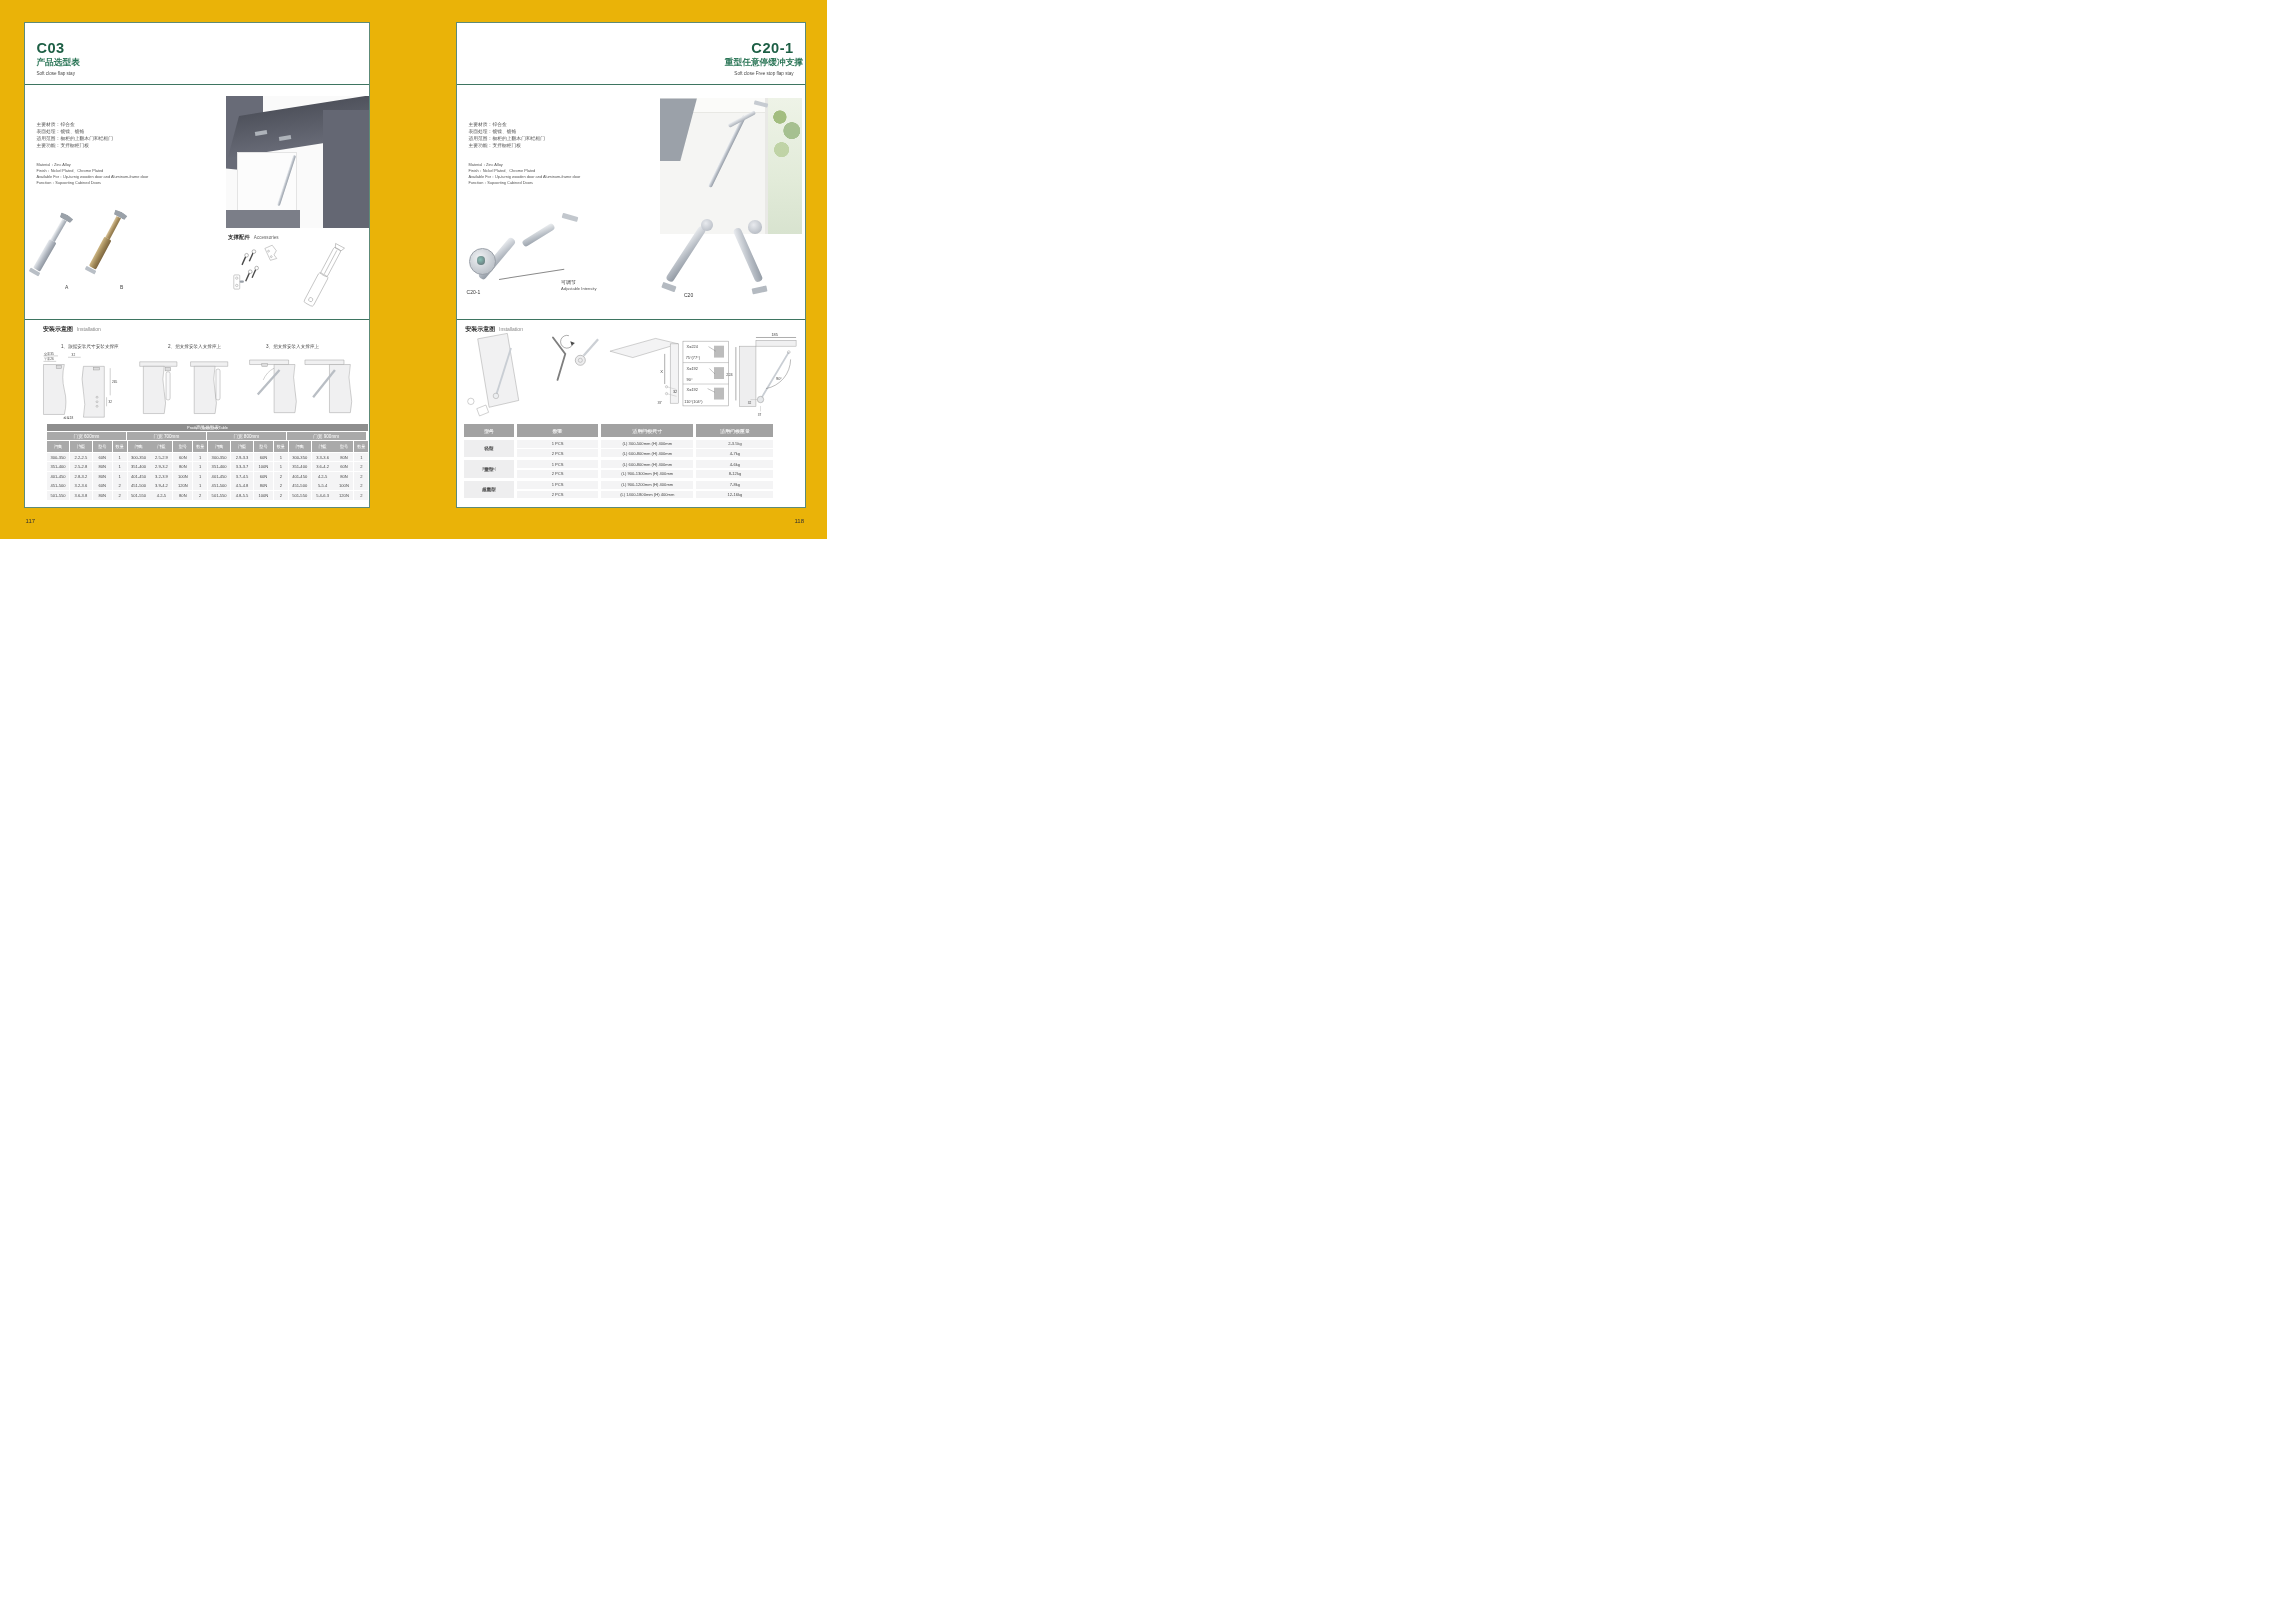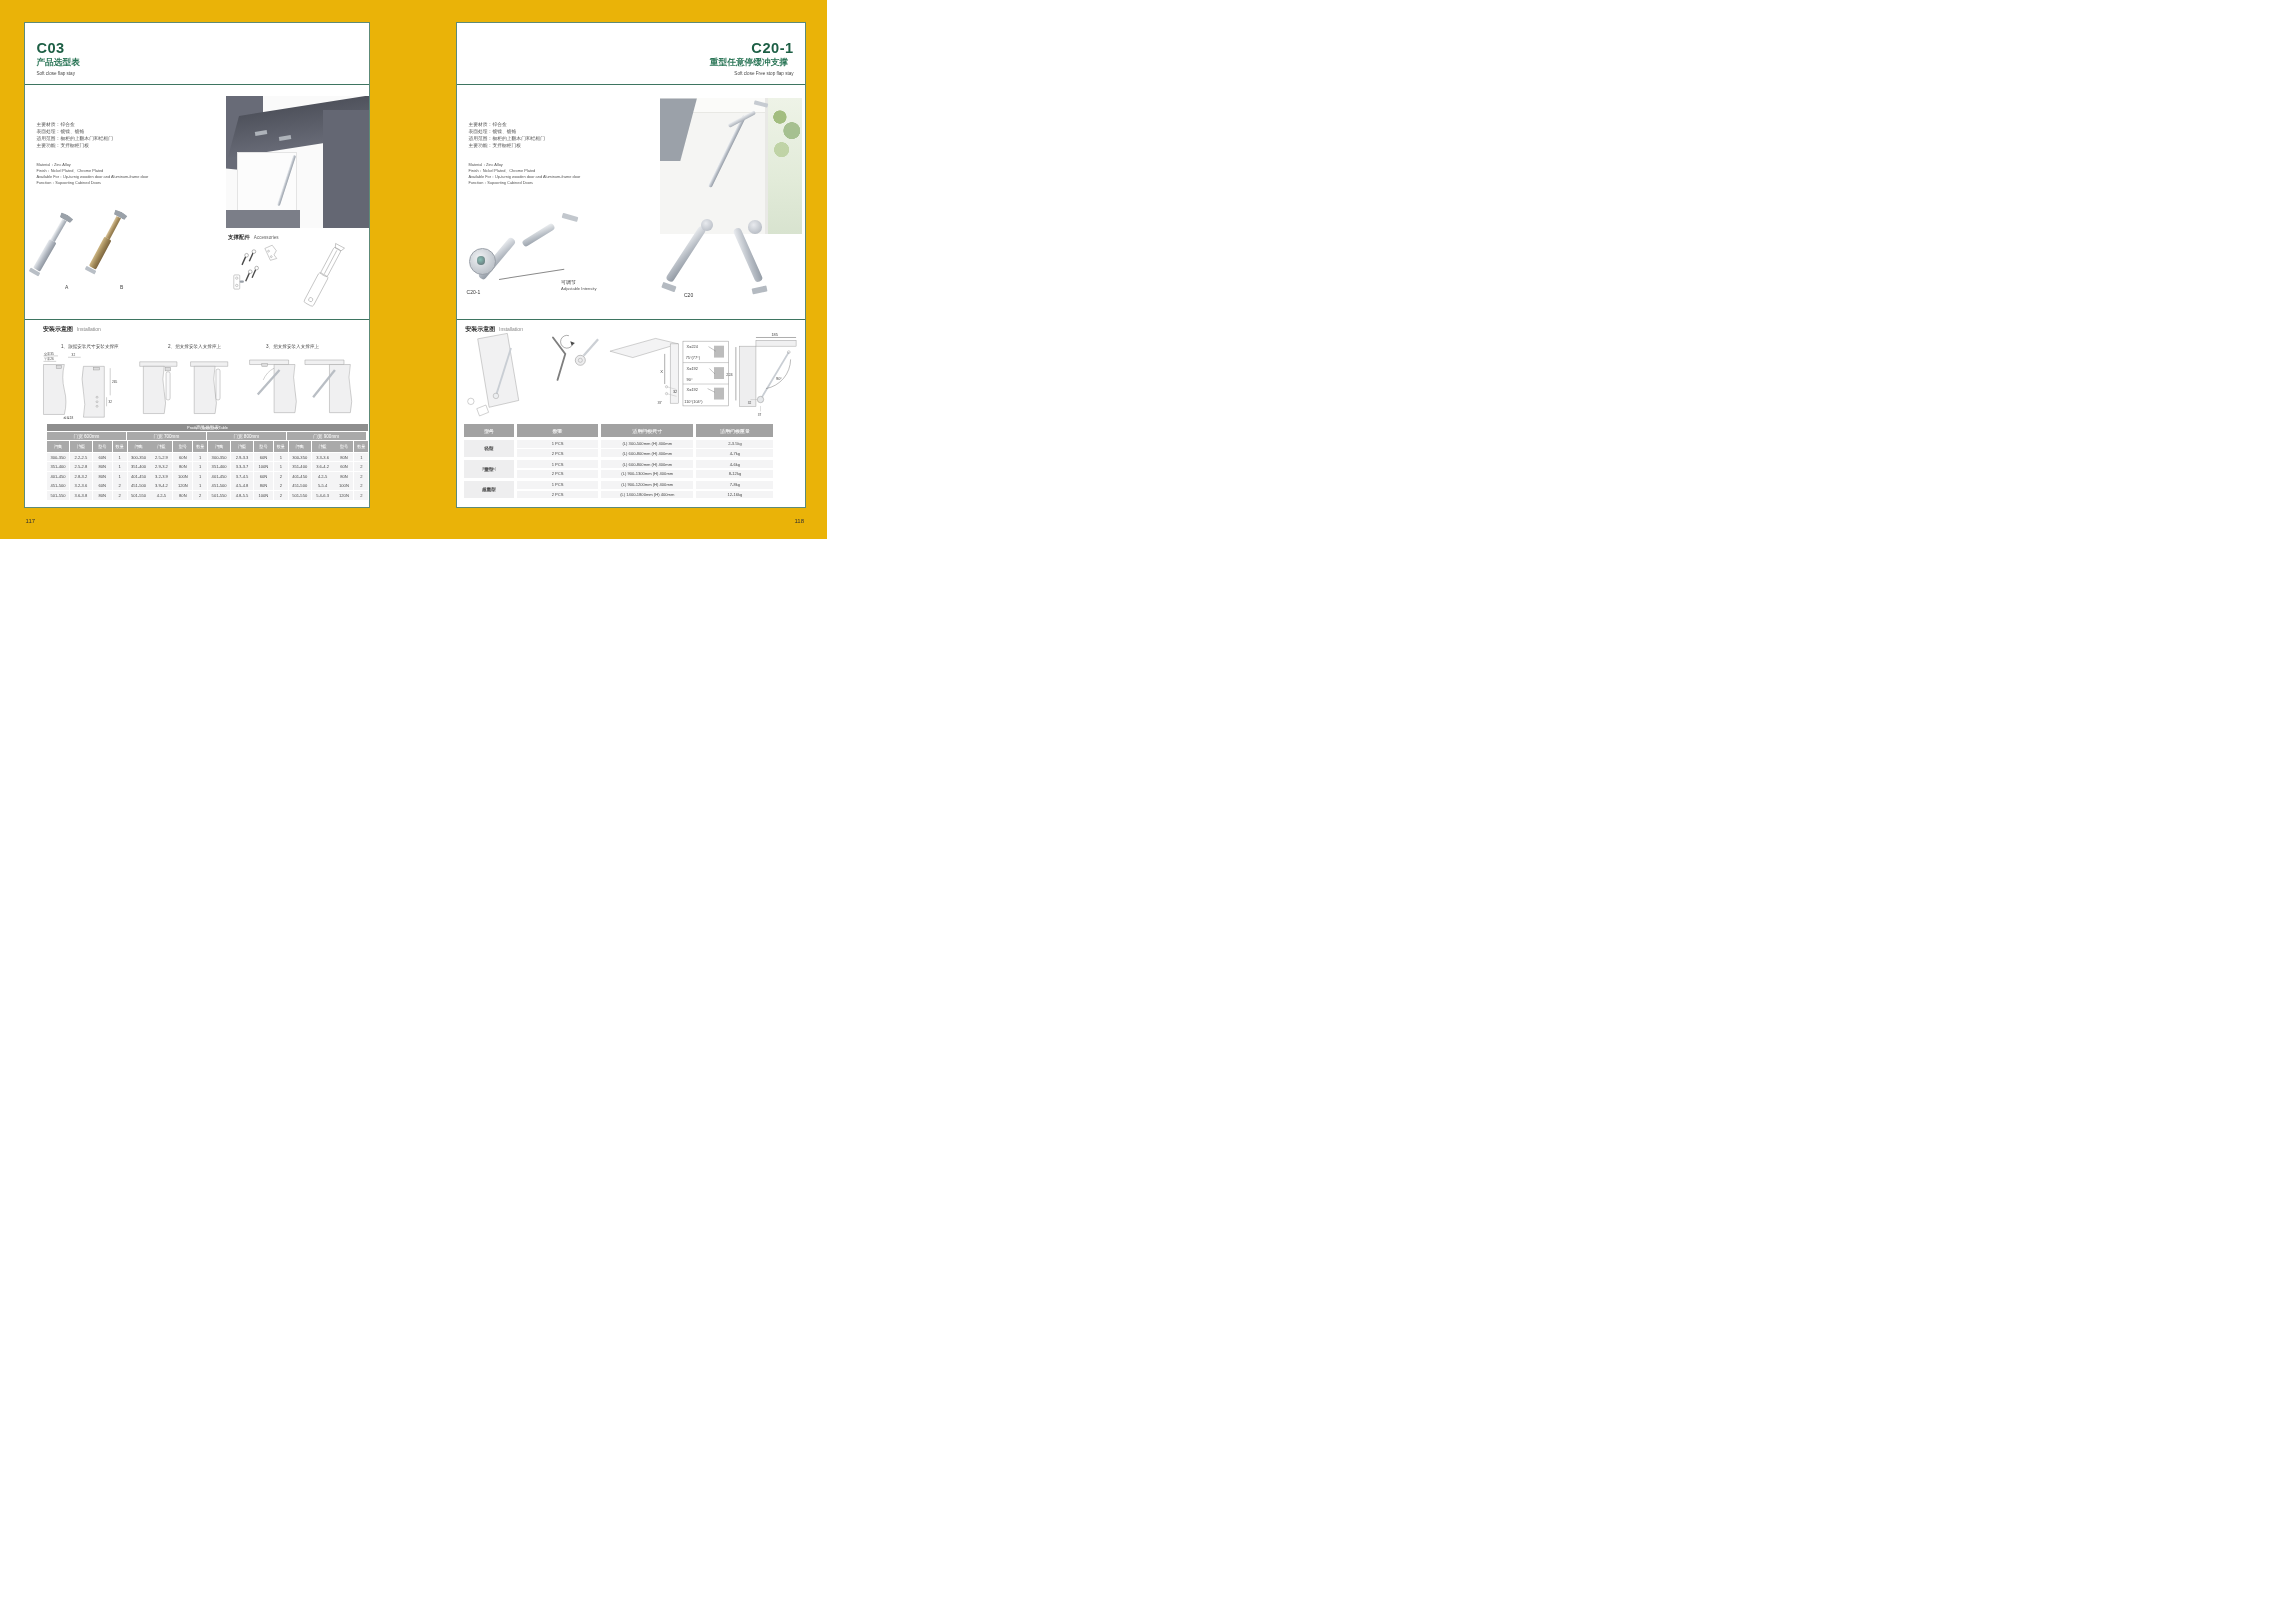--- a/index.html
+++ b/index.html
@@ -11,21 +11,21 @@
   .page *{position:absolute;}
 
   
   .code{font-size:14.6px;font-weight:bold;color:#1d5f45;letter-spacing:0.5px;line-height:1;}
   .title-cn{font-size:8.7px;font-weight:600;color:#2a7556;line-height:1;}
   .title-en{font-size:4.6px;color:#4a4a4a;line-height:1;}
   .hdr-left .code{left:11.4px;top:17.4px;}
   .hdr-left .title-cn{left:11.4px;top:35px;}
   .hdr-left .title-en{left:11.4px;top:49px;}
   .hdr-right .code{right:11.4px;top:17.4px;text-align:right;}
-  .hdr-right .title-cn{right:17px;top:35px;text-align:right;}
+  .hdr-right .title-cn{right:2px;top:35px;text-align:right;}
   .hdr-right .title-en{right:11.4px;top:49px;text-align:right;}
   .rule{left:0;right:0;top:61px;height:0.9px;background:#3e7561;}
   .divider{left:0;right:0;top:296px;height:0.9px;background:#3e7561;}
 
   
   .specs{left:11.4px;top:98px;width:183px;}
   .specs div{position:static;}
   .spec-line-cn{font-size:4.8px;line-height:7px;color:#555;}
   .specs-en{margin-top:12.8px;}
   .spec-line-en{font-size:3.9px;line-height:6px;color:#555;}

